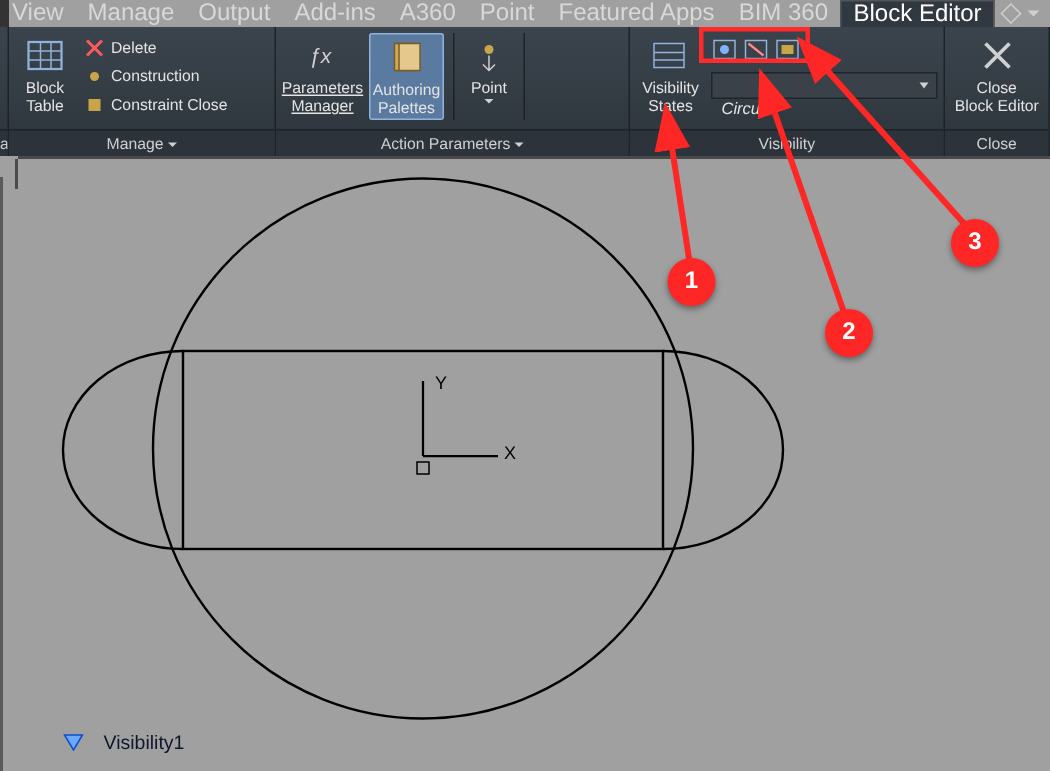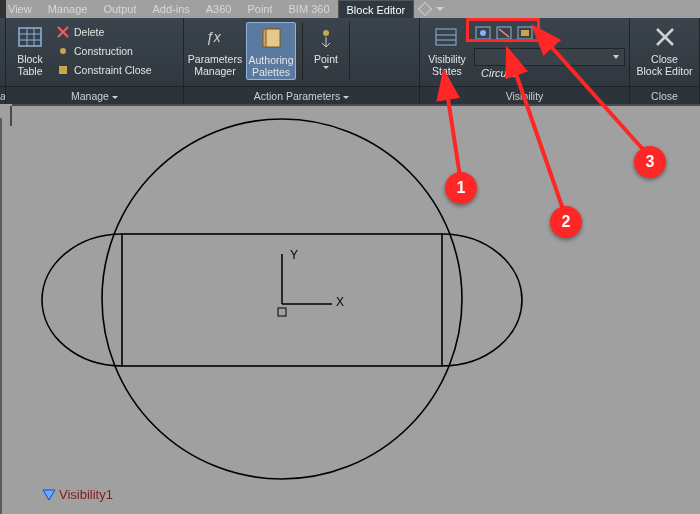--- a/index.html
+++ b/index.html
@@ -4,21 +4,21 @@
 <style>
   * { box-sizing: border-box; margin: 0; padding: 0; font-family: "Segoe UI", Tahoma, sans-serif; }
   html, body { width: 700px; height: 514px; overflow: hidden; background:#A0A0A0; }
 
   
   .tab-strip {
     position:absolute; top:0; left:0; width:700px; height:18px;
     display:flex; align-items:center;
   }
   .tab-strip .tab {
-    font-size:11px; color:#d8d8d8; padding:0 8px; height:18px; line-height:18px;
+    font-size:16px; color:#d8d8d8; padding:0 8px; height:18px; line-height:18px;
     cursor:pointer;
   }
   .tab-strip .tab.active {
     background:#303841; color:#fff; border:1px solid #555; border-bottom:none;
     position:relative; top:0px;
   }
   .tab-strip .diamond {
     width:10px; height:10px; border:1.5px solid #d0d0d0; transform:rotate(45deg);
     margin-left:6px;
   }
@@ -96,21 +96,21 @@
     background:#A0A0A0;
   }
   .ruler-top { position:absolute; top:0; left:12px; right:0; height:2px; background:#4a4a4a; }
   .ruler-left{ position:absolute; top:2px; left:10px; width:2px; height:20px; background:#4a4a4a; }
   .vline-left{ position:absolute; top:14px; left:0; width:2px; bottom:0; background:#5a5a5a; }
 
   svg.drawing { position:absolute; top:0; left:0; }
 
   .ucs { position:absolute; font-size:12px; color:#000; }
 
-  .vis-grip { position:absolute; display:flex; align-items:center; gap:3px; font-size:13px; color:#7f1d1d; }
+  .vis-grip { position:absolute; display:flex; align-items:center; gap:13px; font-size:13px; color:#0f172a; }
   .vis-grip svg { display:block; }
 
   
   .callout-arrow { position:absolute; pointer-events:none; }
   .callout-dot {
     position:absolute; width:32px; height:32px; border-radius:50%;
     background:#ff2626; color:#fff; font-weight:bold; font-size:16px;
     display:flex; align-items:center; justify-content:center;
     box-shadow:0 2px 4px rgba(0,0,0,.4); pointer-events:none;
   }
@@ -125,20 +125,21 @@
 
 <div class="trunc-left"></div>
 
 <div class="tab-strip">
   <span class="tab">View</span>
   <span class="tab">Manage</span>
   <span class="tab">Output</span>
   <span class="tab">Add-ins</span>
   <span class="tab">A360</span>
   <span class="tab">Point</span>
+  <span class="tab">Featured Apps</span>
   <span class="tab">BIM 360</span>
   <span class="tab active">Block Editor</span>
   <span class="diamond"></span>
   <span class="dd-arrow"></span>
 </div>
 
 <div class="ribbon">
 
   <div class="panel" style="width:6px;">
     <div class="panel-body"></div>
@@ -186,21 +187,21 @@
             </span>
           <span>Constraint Close</span>
         </div>
       </div>
     </div>
     <div class="panel-title"><span>Manage</span><span class="dd"></span></div>
   </div>
 
   <div class="panel" style="width:236px;">
     <div class="panel-body">
-      <div class="vbtn" style="width:54px;">
+      <div class="vbtn" style="width:54px;text-decoration:underline;">
         <span class="ic">
           <svg width="24" height="24">
               <text x="3" y="17" font-size="14" font-style="italic" fill="#d0d0d0">ƒx</text>
             </svg>
         </span>
         <span class="lbl">Parameters
 Manager</span>
       </div>
       <div class="vbtn selected" style="width:50px;">
         <span class="ic">

